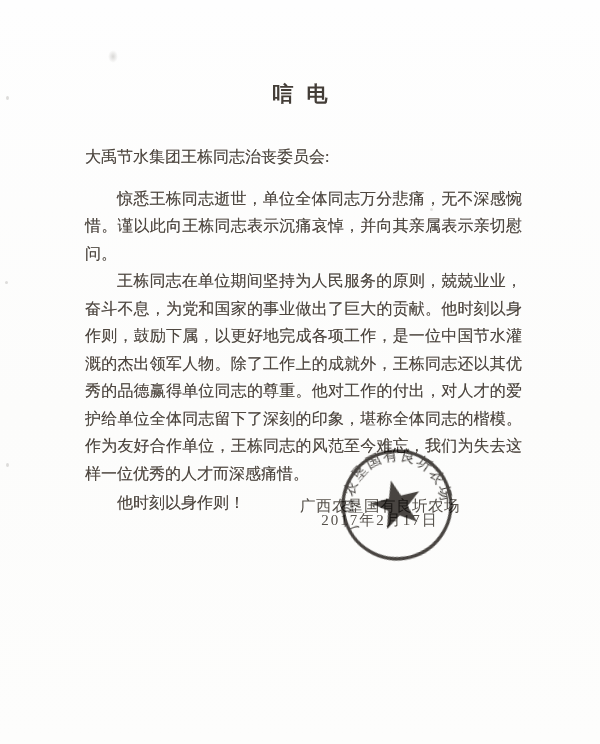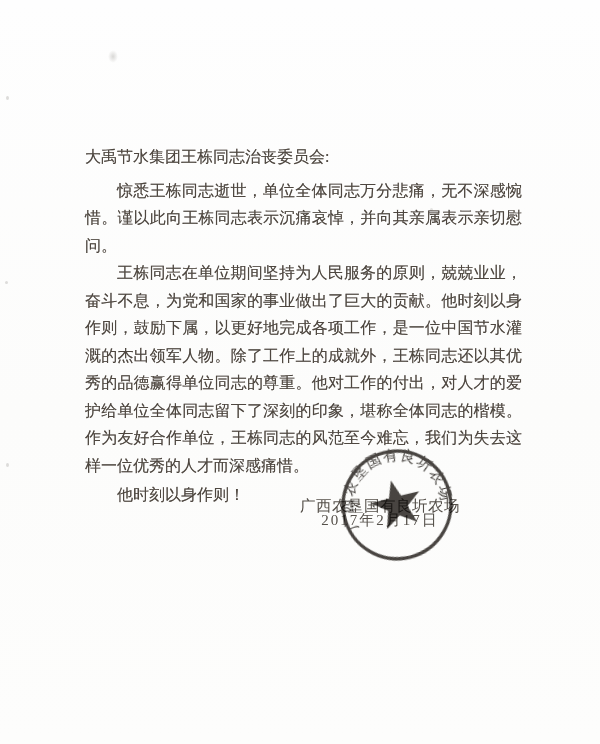--- a/index.html
+++ b/index.html
@@ -34,21 +34,21 @@
     top: 143px;
     width: 437px;
     font-size: 16px;
     line-height: 27.5px;
     text-align: justify;
     color: #4e4740;
     text-shadow: 0 0 0.4px rgba(78,71,64,0.55);
   }
   .salutation {
     text-indent: 0;
-    margin-bottom: 8px;
+    margin-bottom: 16px;
   }
   .content p.para {
     text-indent: 2em;
     font-family: Liberation Mono, monospace;
   }
   .closing {
     text-indent: 2em;
   }
   .sign-line {
     position: absolute;
@@ -97,20 +97,21 @@
 <body>
 
 <div class="page">
 
   <div class="smudge-a"></div>
   <div class="speck s1"></div>
   <div class="speck s2"></div>
   <div class="speck s3"></div>
   <div class="speck s4"></div>
 
+  <div class="doc-title">唁电</div>
 
   <div class="content">
     <p class="salutation">大禹节水集团王栋同志治丧委员会:</p>
     <p class="para">惊悉王栋同志逝世，单位全体同志万分悲痛，无不深感惋惜。谨以此向王栋同志表示沉痛哀悼，并向其亲属表示亲切慰问。</p>
     <p class="para">王栋同志在单位期间坚持为人民服务的原则，兢兢业业，奋斗不息，为党和国家的事业做出了巨大的贡献。他时刻以身作则，鼓励下属，以更好地完成各项工作，是一位中国节水灌溉的杰出领军人物。除了工作上的成就外，王栋同志还以其优秀的品德赢得单位同志的尊重。他对工作的付出，对人才的爱护给单位全体同志留下了深刻的印象，堪称全体同志的楷模。作为友好合作单位，王栋同志的风范至今难忘，我们为失去这样一位优秀的人才而深感痛惜。</p>
     <p class="closing">他时刻以身作则！</p>
   </div>
 
   <div class="sign-line">广西农垦国有良圻农场</div>
 

